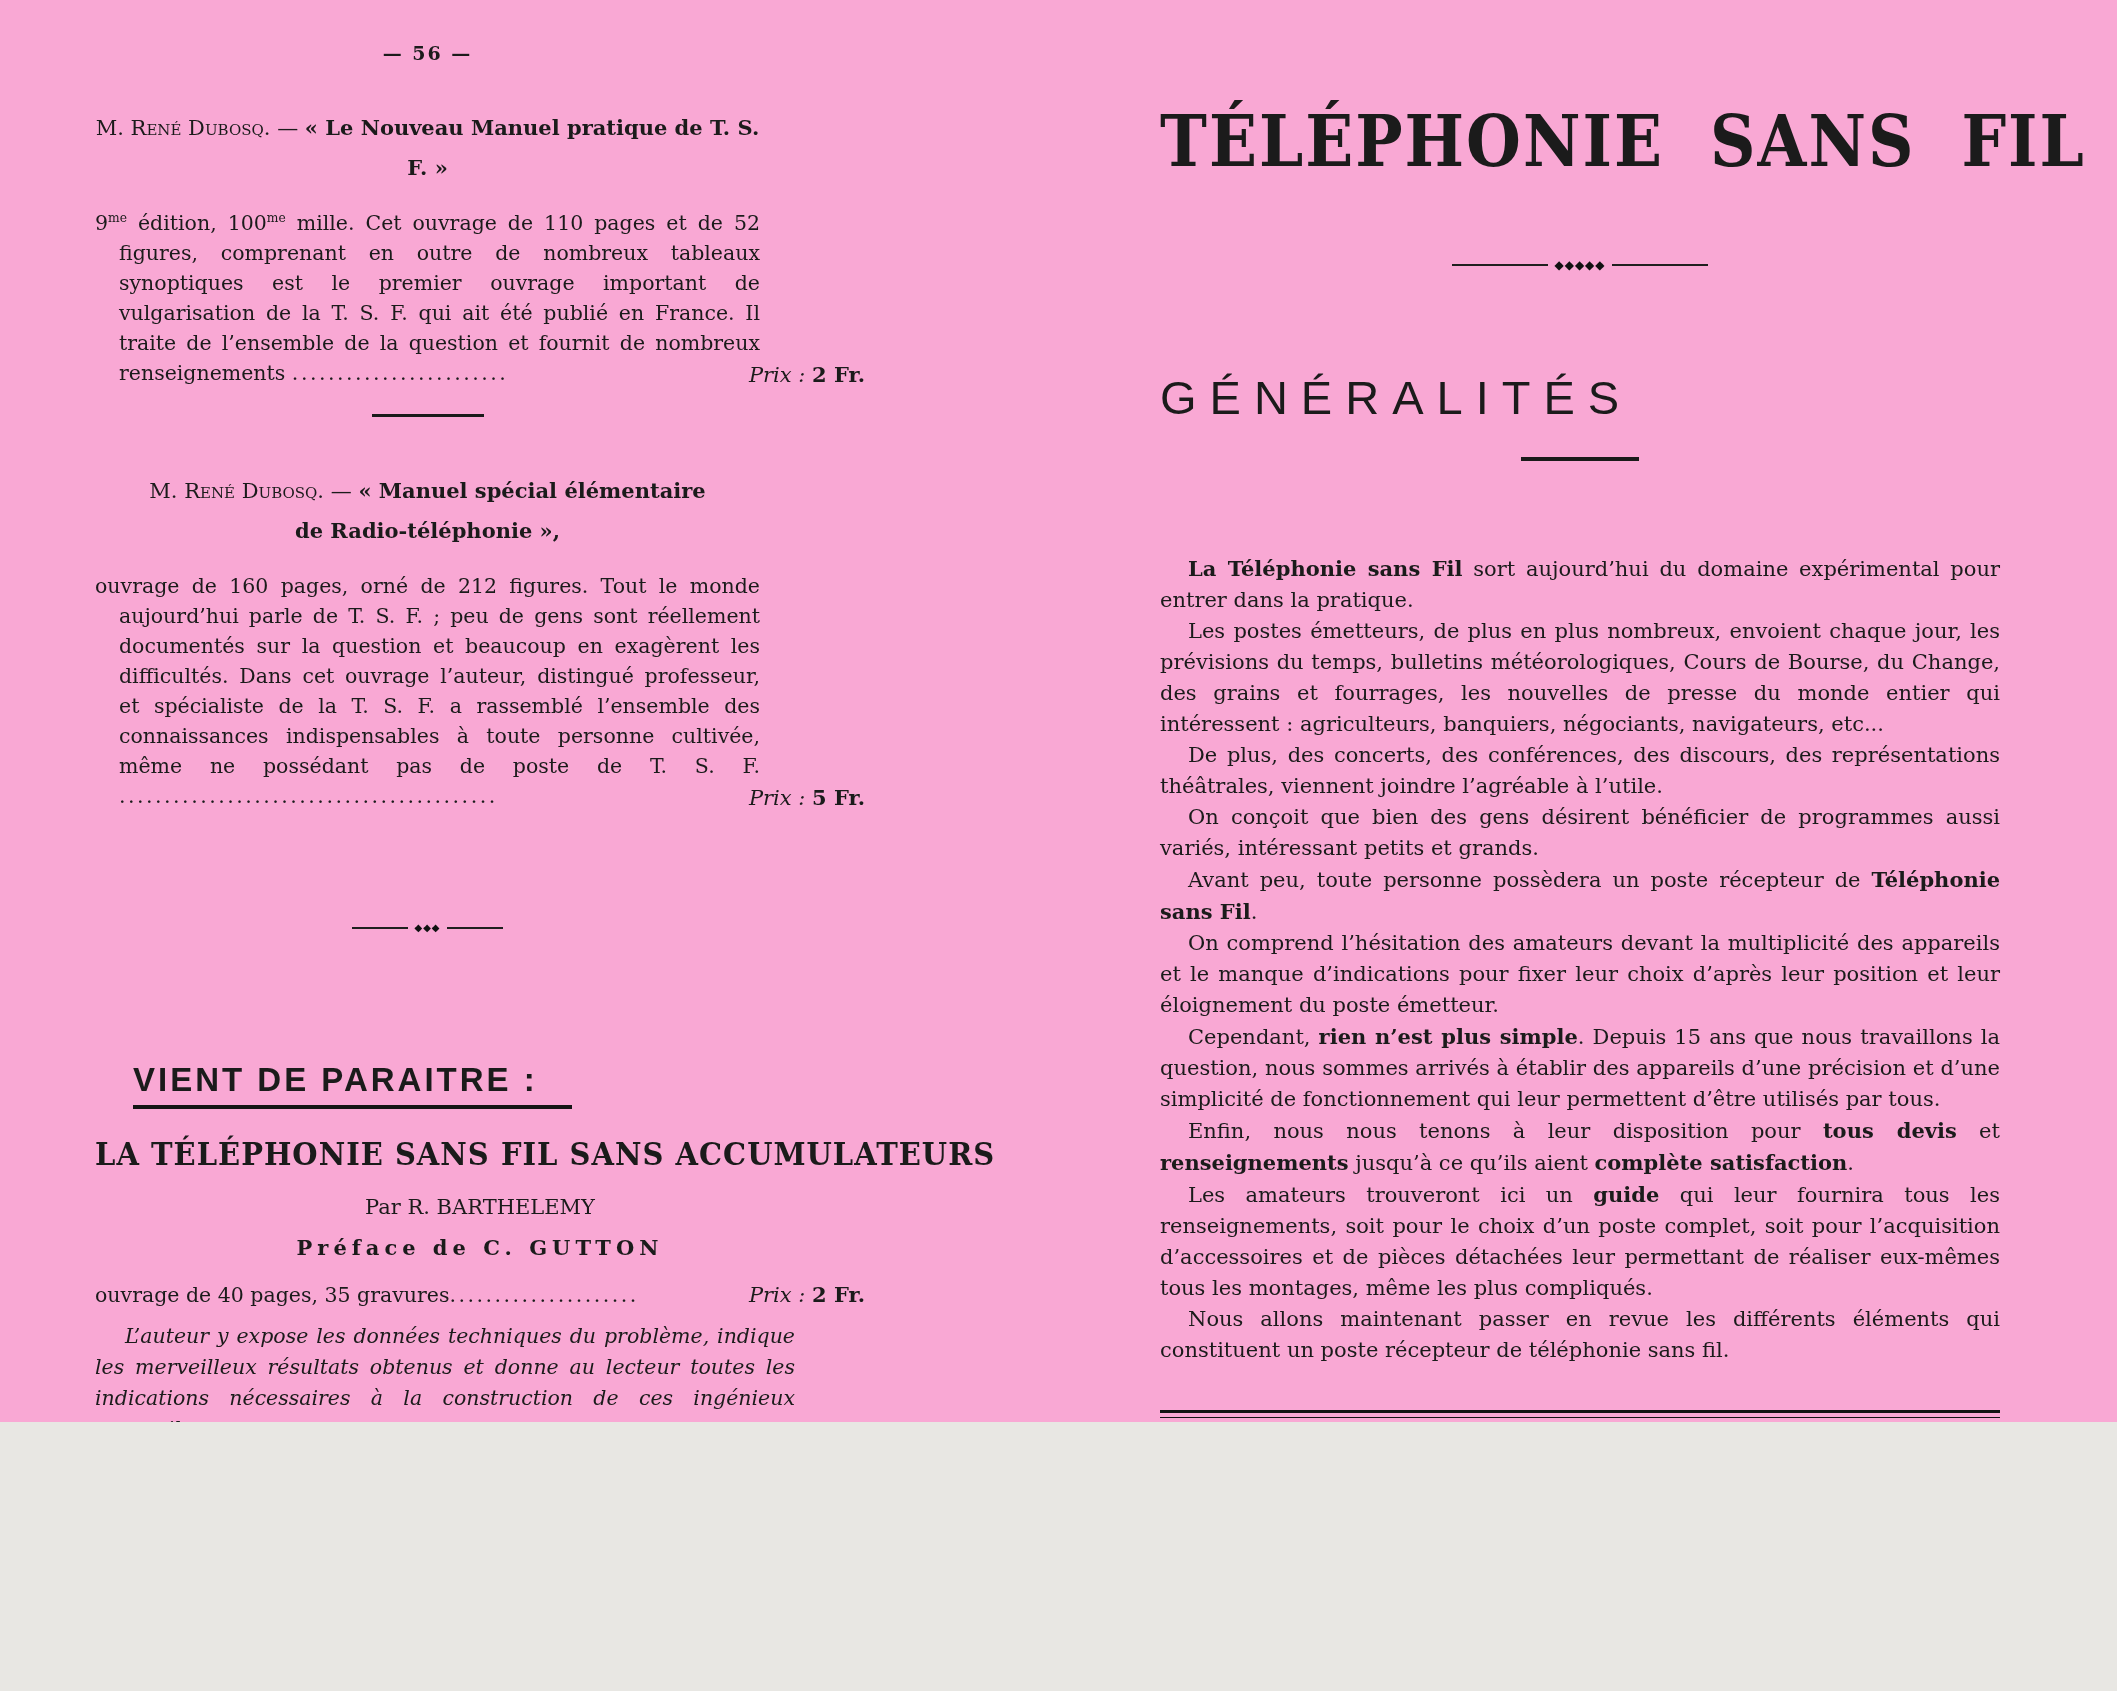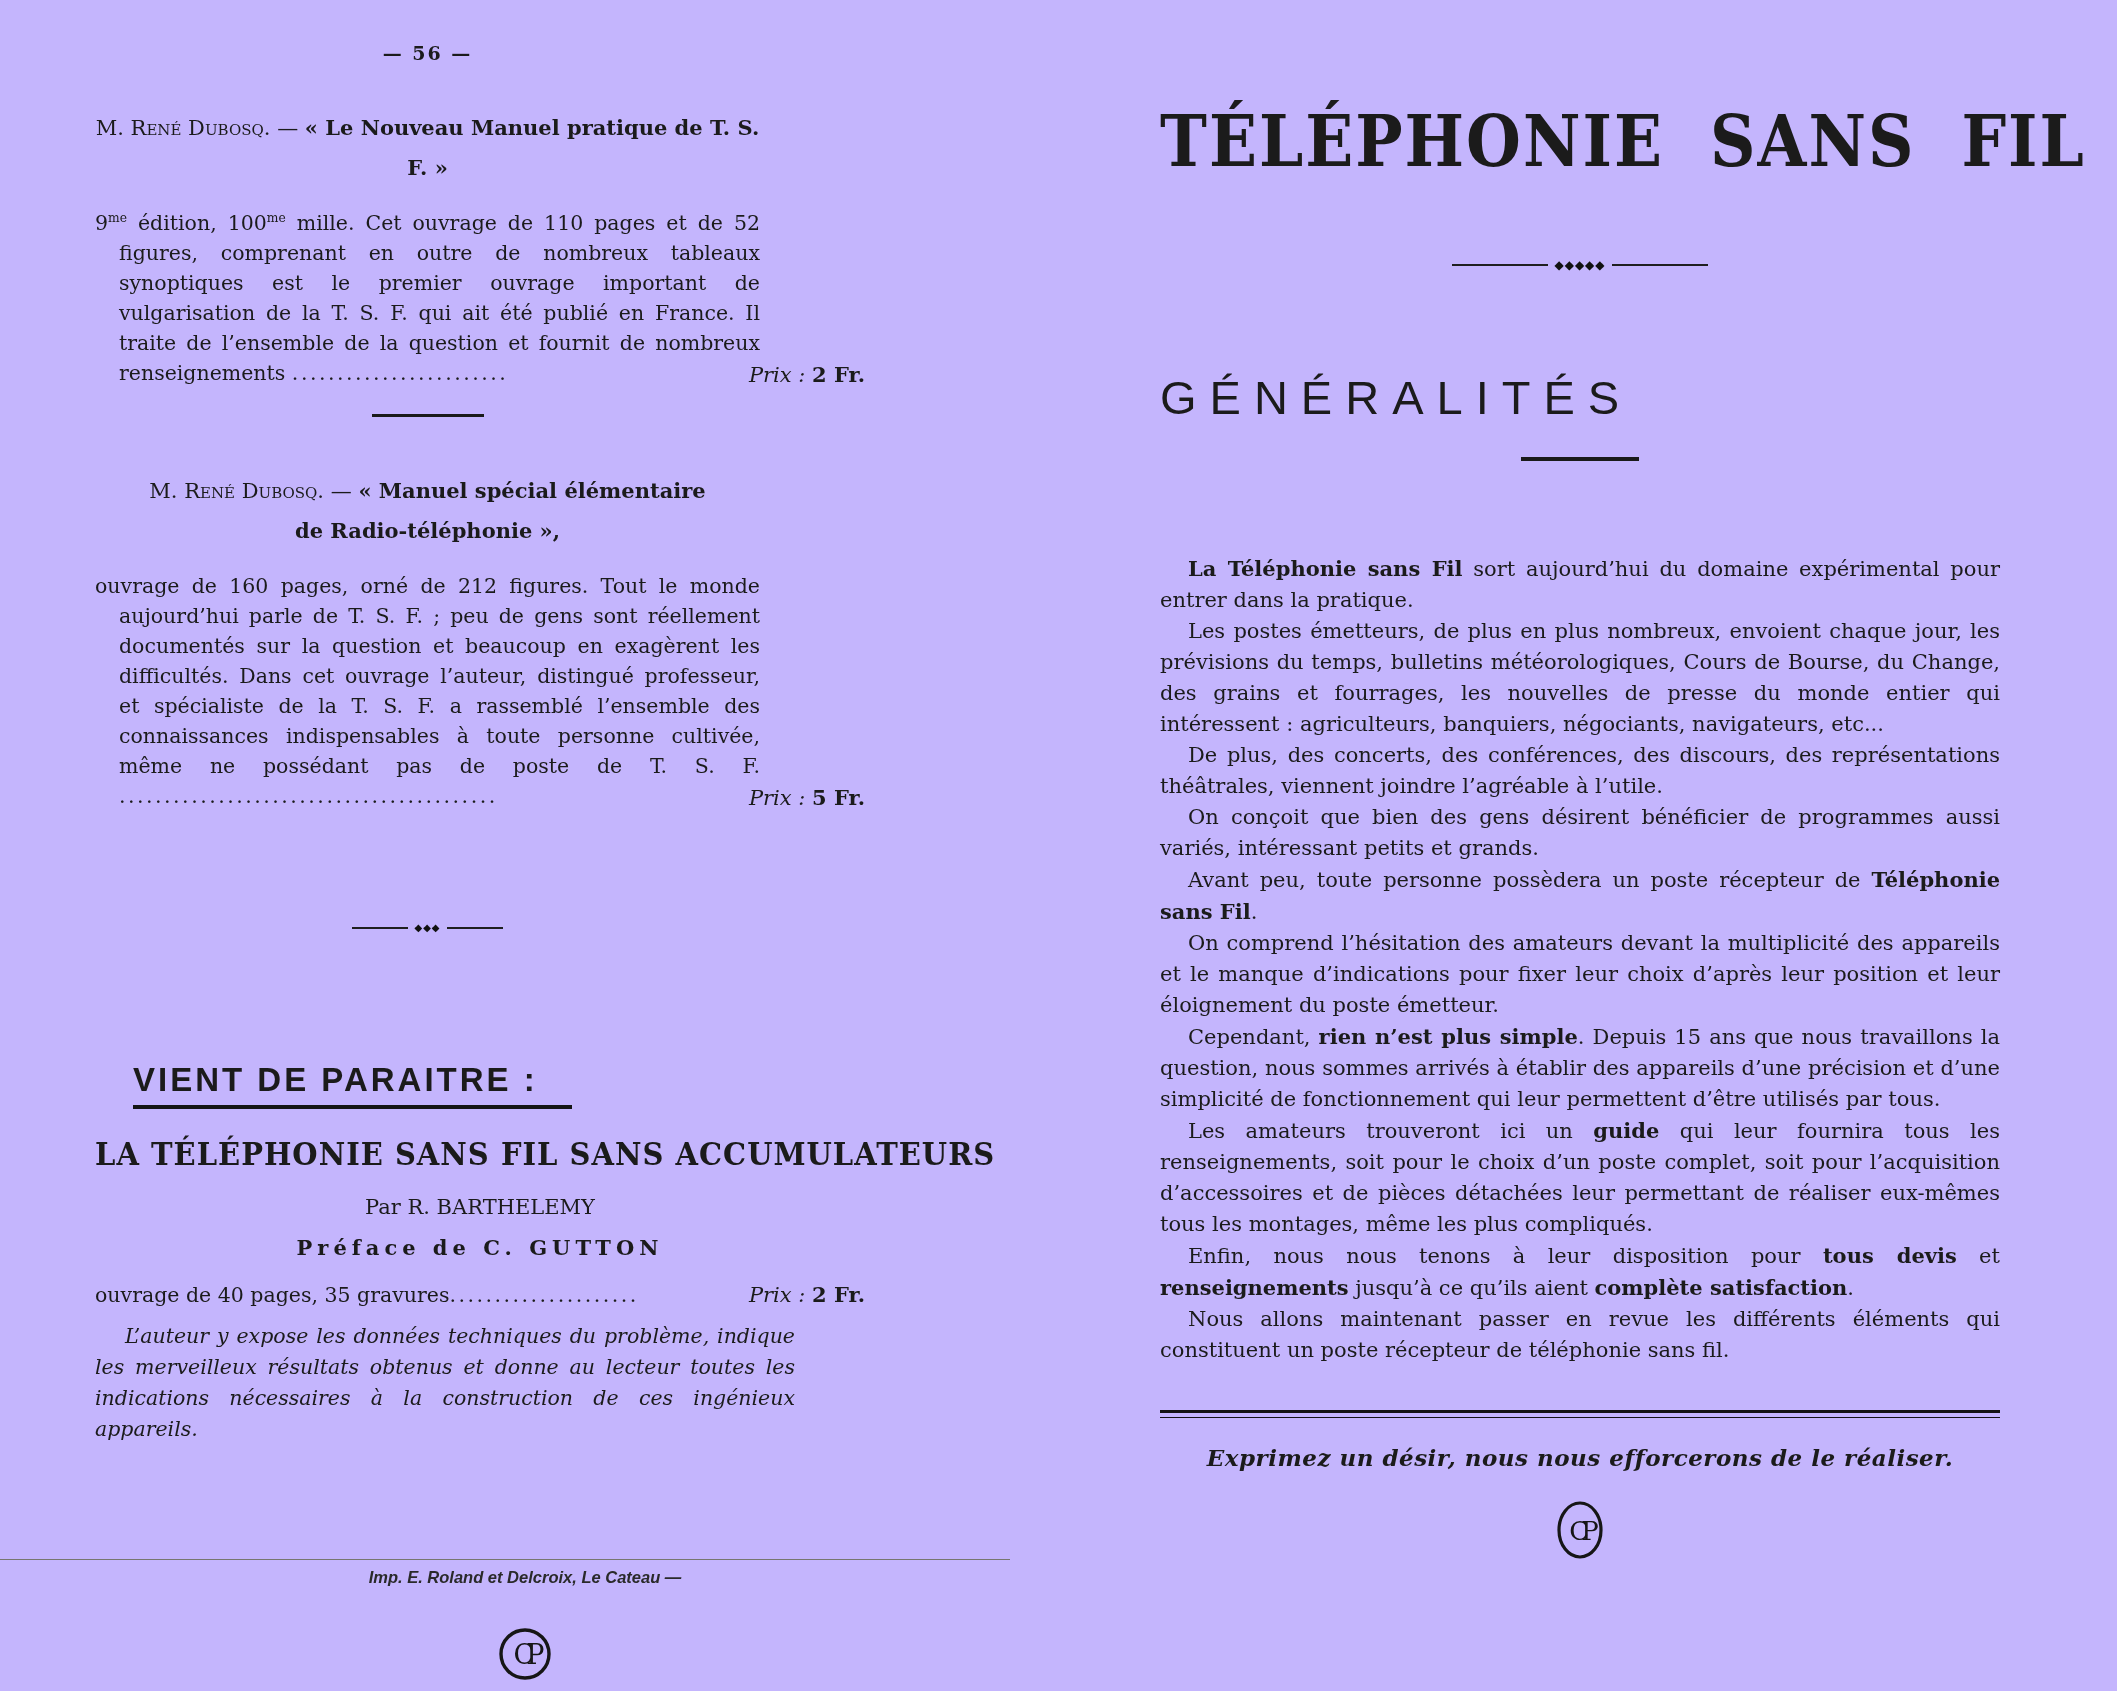--- a/index.html
+++ b/index.html
@@ -1,19 +1,19 @@
 <!DOCTYPE html>
 <html><head>
 <meta charset="utf-8">
 <style>
   html,body{margin:0;padding:0;background:#e8e7e3;}
   .sheet{
     position:relative;
-    width:2117px;height:1691px;
-    background:#c4b5fd;
+    width:2117px;height:1422px;
+    background:#f9a8d4;
     color:#1b1b1b;
     font-family:"DejaVu Serif", serif;
     overflow:hidden;
     box-sizing:border-box;
   }
   .sheet *{box-sizing:border-box;}
 
   
   .b{font-weight:bold;}
   .i{font-style:italic;}
@@ -200,22 +200,22 @@
     <div class="rule-sm-right"></div>
 
     <div class="body-text">
       <p class="para"><span class="b">La Téléphonie sans Fil</span><span> sort aujourd’hui du domaine expérimental pour entrer dans la pratique.</span></p>
       <p class="para"><span>Les postes émetteurs, de plus en plus nombreux, envoient chaque jour, les prévisions du temps, bulletins météorologiques, Cours de Bourse, du Change, des grains et fourrages, les nouvelles de presse du monde entier qui intéressent : agriculteurs, banquiers, négociants, navigateurs, etc...</span></p>
       <p class="para"><span>De plus, des concerts, des conférences, des discours, des représentations théâtrales, viennent joindre l’agréable à l’utile.</span></p>
       <p class="para"><span>On conçoit que bien des gens désirent bénéficier de programmes aussi variés, intéressant petits et grands.</span></p>
       <p class="para"><span>Avant peu, toute personne possèdera un poste récepteur de </span><span class="b">Téléphonie sans Fil</span><span>.</span></p>
       <p class="para"><span>On comprend l’hésitation des amateurs devant la multiplicité des appareils et le manque d’indications pour fixer leur choix d’après leur position et leur éloignement du poste émetteur.</span></p>
       <p class="para"><span>Cependant, </span><span class="b">rien n’est plus simple</span><span>. Depuis 15 ans que nous travaillons la question, nous sommes arrivés à établir des appareils d’une précision et d’une simplicité de fonctionnement qui leur permettent d’être utilisés par tous.</span></p>
+      <p class="para"><span>Enfin, nous nous tenons à leur disposition pour </span><span class="b">tous devis</span><span> et </span><span class="b">renseignements</span><span> jusqu’à ce qu’ils aient </span><span class="b">complète satisfaction</span><span>.</span></p>
       <p class="para"><span>Les amateurs trouveront ici un </span><span class="b">guide</span><span> qui leur fournira tous les renseignements, soit pour le choix d’un poste complet, soit pour l’acquisition d’accessoires et de pièces détachées leur permettant de réaliser eux-mêmes tous les montages, même les plus compliqués.</span></p>
-      <p class="para"><span>Enfin, nous nous tenons à leur disposition pour </span><span class="b">tous devis</span><span> et </span><span class="b">renseignements</span><span> jusqu’à ce qu’ils aient </span><span class="b">complète satisfaction</span><span>.</span></p>
       <p class="para"><span>Nous allons maintenant passer en revue les différents éléments qui constituent un poste récepteur de téléphonie sans fil.</span></p>
     </div>
 
     <div class="double-rule"></div>
     <div class="slogan">Exprimez un désir, nous nous efforcerons de le réaliser.</div>
 
     <div class="logo-wrap-right">
       <svg width="56" height="66" viewBox="0 0 56 66">
         <ellipse cx="28" cy="33" rx="21" ry="27" fill="none" stroke="#161616" stroke-width="3.2"></ellipse>
         <text class="monogram-text" x="28" y="43" text-anchor="middle" font-size="26" letter-spacing="-8" fill="#161616">CP</text>

